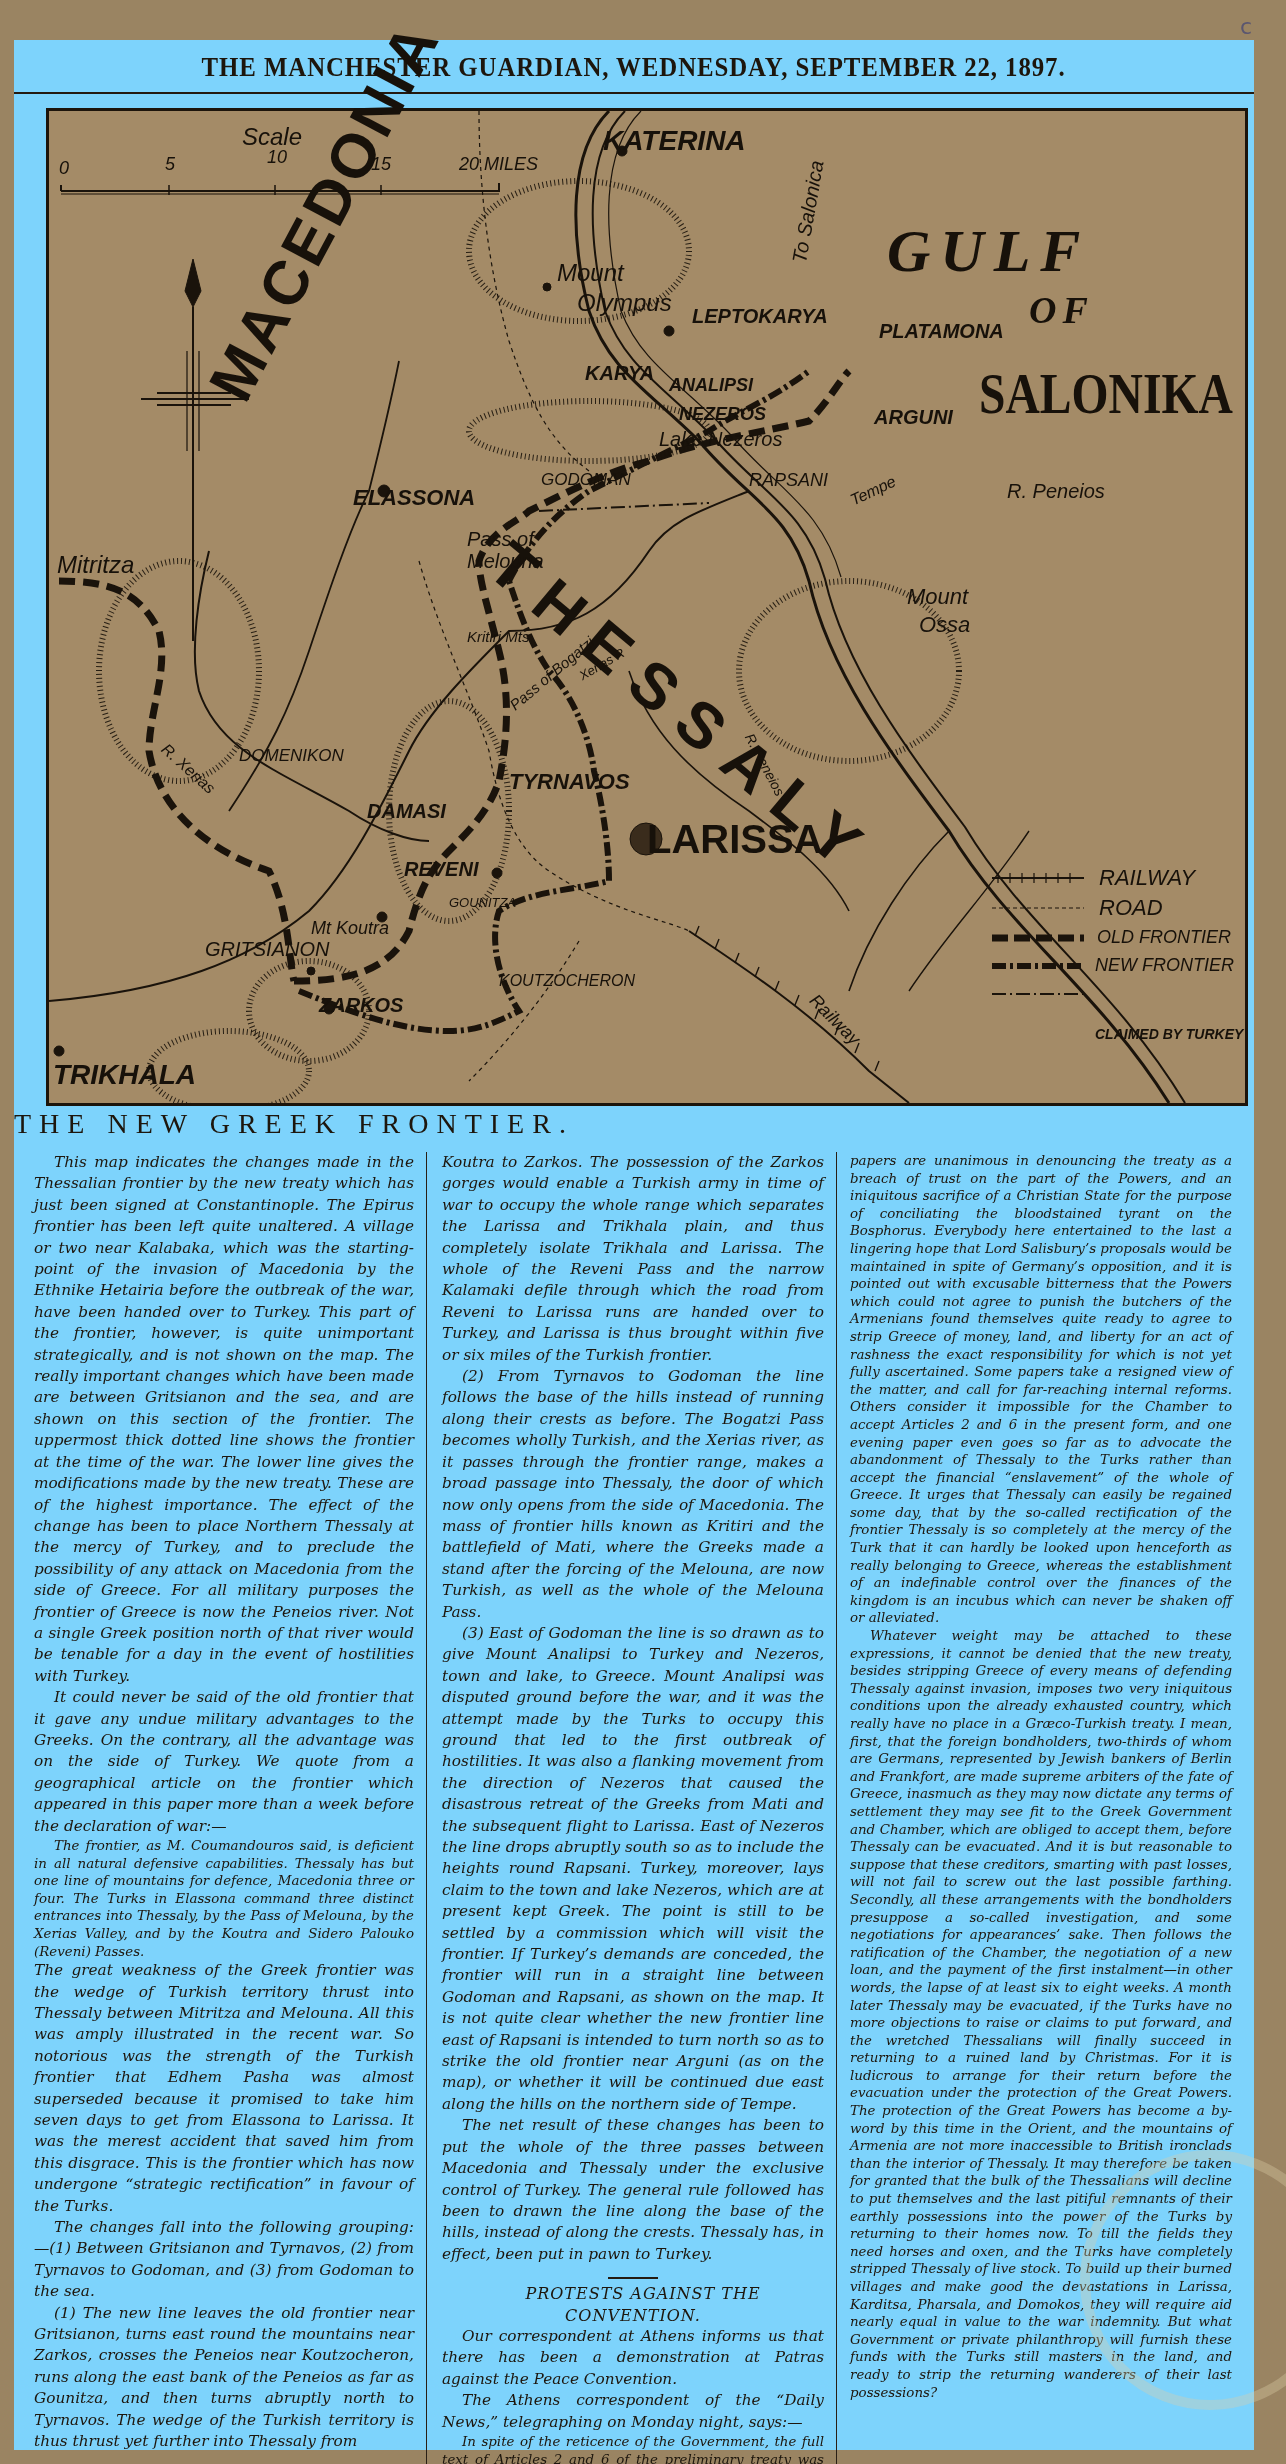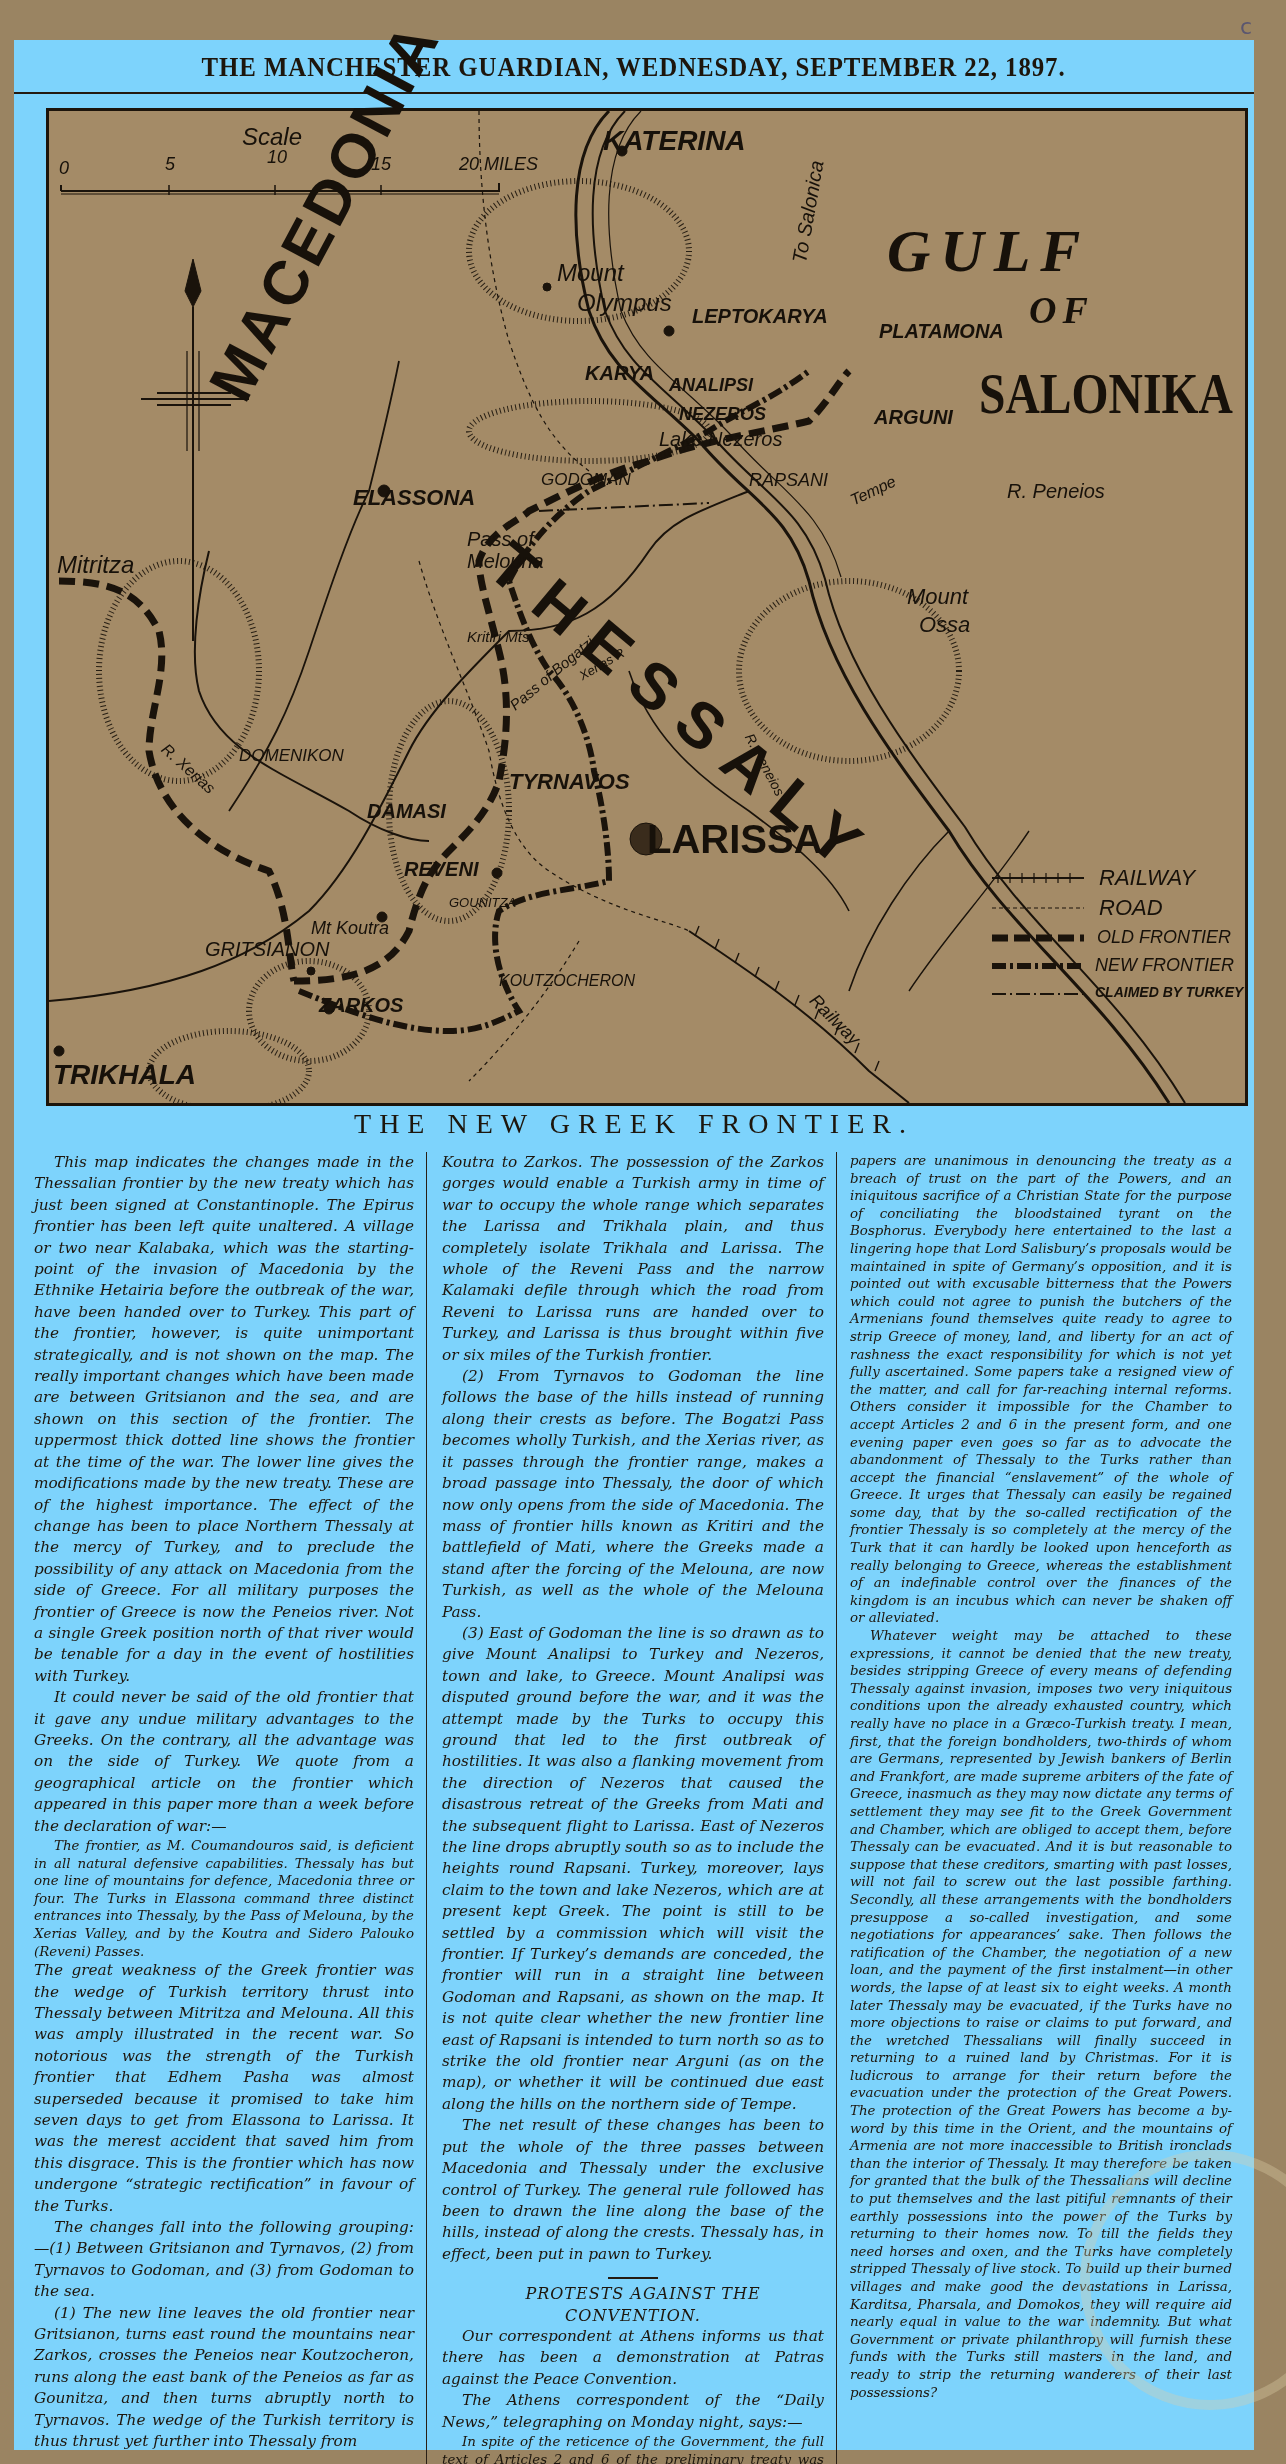--- a/index.html
+++ b/index.html
@@ -6,21 +6,21 @@
   body{width:1286px;height:2464px;background:#9a8462;position:relative;overflow:hidden;font-family:"DejaVu Serif",serif;color:#1d160d;}
   .clip{position:absolute;left:14px;top:40px;width:1240px;height:2410px;background:#7dd3fc;}
   .masthead{position:absolute;left:0;top:0;width:1240px;height:50px;text-align:center;}
   .masthead span{display:inline-block;margin-top:12px;font-family:"Liberation Serif",serif;font-weight:bold;font-size:27px;letter-spacing:1px;transform:scaleX(0.92);}
   .mast-rule{position:absolute;left:0;top:52px;width:1240px;height:2px;background:#241a10;}
   .map{position:absolute;left:32px;top:68px;width:1196px;height:992px;border:3px solid #1c140b;background:#a48b67;}
   .map svg{position:absolute;left:0;top:0;}
   .lbl{position:absolute;font-family:"Liberation Sans",sans-serif;font-style:italic;font-weight:bold;color:#17110a;white-space:nowrap;line-height:1;}
   .lbl.n{font-weight:normal;}
   .lbl.serif{font-family:"Liberation Serif",serif;}
-  .headline{position:absolute;left:0;top:1068px;width:1240px;text-align:center;font-family:"Liberation Serif",serif;font-size:28px;letter-spacing:8px;}
+  .headline{position:absolute;left:0;top:1068px;width:1240px;text-align:left;font-family:"Liberation Serif",serif;font-size:28px;letter-spacing:8px;}
   .col{position:absolute;top:1112px;font-size:15.3px;line-height:21.4px;text-align:justify;}
   .col p{margin:0;text-indent:20px;font-style:italic;}
   .col p.quote{font-size:13.4px;line-height:17.6px;}
   .col p.noind{text-indent:0;}
   .col1{left:20px;width:380px;}
   .col2{left:428px;width:382px;}
   .col3{left:836px;width:382px;}
   .vrule{position:absolute;top:1112px;width:1px;height:1330px;background:#2a1f14;}
   .subhead{text-align:center;font-size:16px;letter-spacing:1px;margin:6px 0 2px 0;text-indent:0;}
   .shortrule{width:50px;height:2px;background:#241a10;margin:12px auto 4px auto;}
@@ -160,21 +160,21 @@
         <path d="M8 42 L100 42" stroke-width="1.2" stroke-dasharray="4 3"></path>
         <path d="M8 72 L100 72" stroke-width="7" stroke-dasharray="16 6"></path>
         <path d="M8 100 L100 100" stroke-width="6" stroke-dasharray="14 4 3 4"></path>
         <path d="M8 128 L100 128" stroke-width="2" stroke-dasharray="14 4 2 4"></path>
       </g>
     </svg>
     <div class="lbl" style="left:1050px;top:756px;font-size:22px;font-weight:normal;">RAILWAY</div>
     <div class="lbl" style="left:1050px;top:786px;font-size:22px;font-weight:normal;">ROAD</div>
     <div class="lbl" style="left:1048px;top:817px;font-size:18px;font-weight:normal;">OLD FRONTIER</div>
     <div class="lbl" style="left:1046px;top:845px;font-size:18px;font-weight:normal;">NEW FRONTIER</div>
-    <div class="lbl" style="left:1046px;top:874px;font-size:14px;">CLAIMED BY TURKEY</div>
+    <div class="lbl" style="left:1046px;top:916px;font-size:14px;">CLAIMED BY TURKEY</div>
   </div>
 
   <div class="headline">THE NEW GREEK FRONTIER.</div>
 
   <div class="vrule" style="left:412px;"></div>
   <div class="vrule" style="left:822px;"></div>
 
   <div class="col col1">
     <p>This map indicates the changes made in the Thessalian frontier by the new treaty which has just been signed at Constantinople. The Epirus frontier has been left quite unaltered. A village or two near Kalabaka, which was the starting-point of the invasion of Macedonia by the Ethnike Hetairia before the outbreak of the war, have been handed over to Turkey. This part of the frontier, however, is quite unimportant strategically, and is not shown on the map. The really important changes which have been made are between Gritsianon and the sea, and are shown on this section of the frontier. The uppermost thick dotted line shows the frontier at the time of the war. The lower line gives the modifications made by the new treaty. These are of the highest importance. The effect of the change has been to place Northern Thessaly at the mercy of Turkey, and to preclude the possibility of any attack on Macedonia from the side of Greece. For all military purposes the frontier of Greece is now the Peneios river. Not a single Greek position north of that river would be tenable for a day in the event of hostilities with Turkey.</p>
     <p>It could never be said of the old frontier that it gave any undue military advantages to the Greeks. On the contrary, all the advantage was on the side of Turkey. We quote from a geographical article on the frontier which appeared in this paper more than a week before the declaration of war:—</p>

